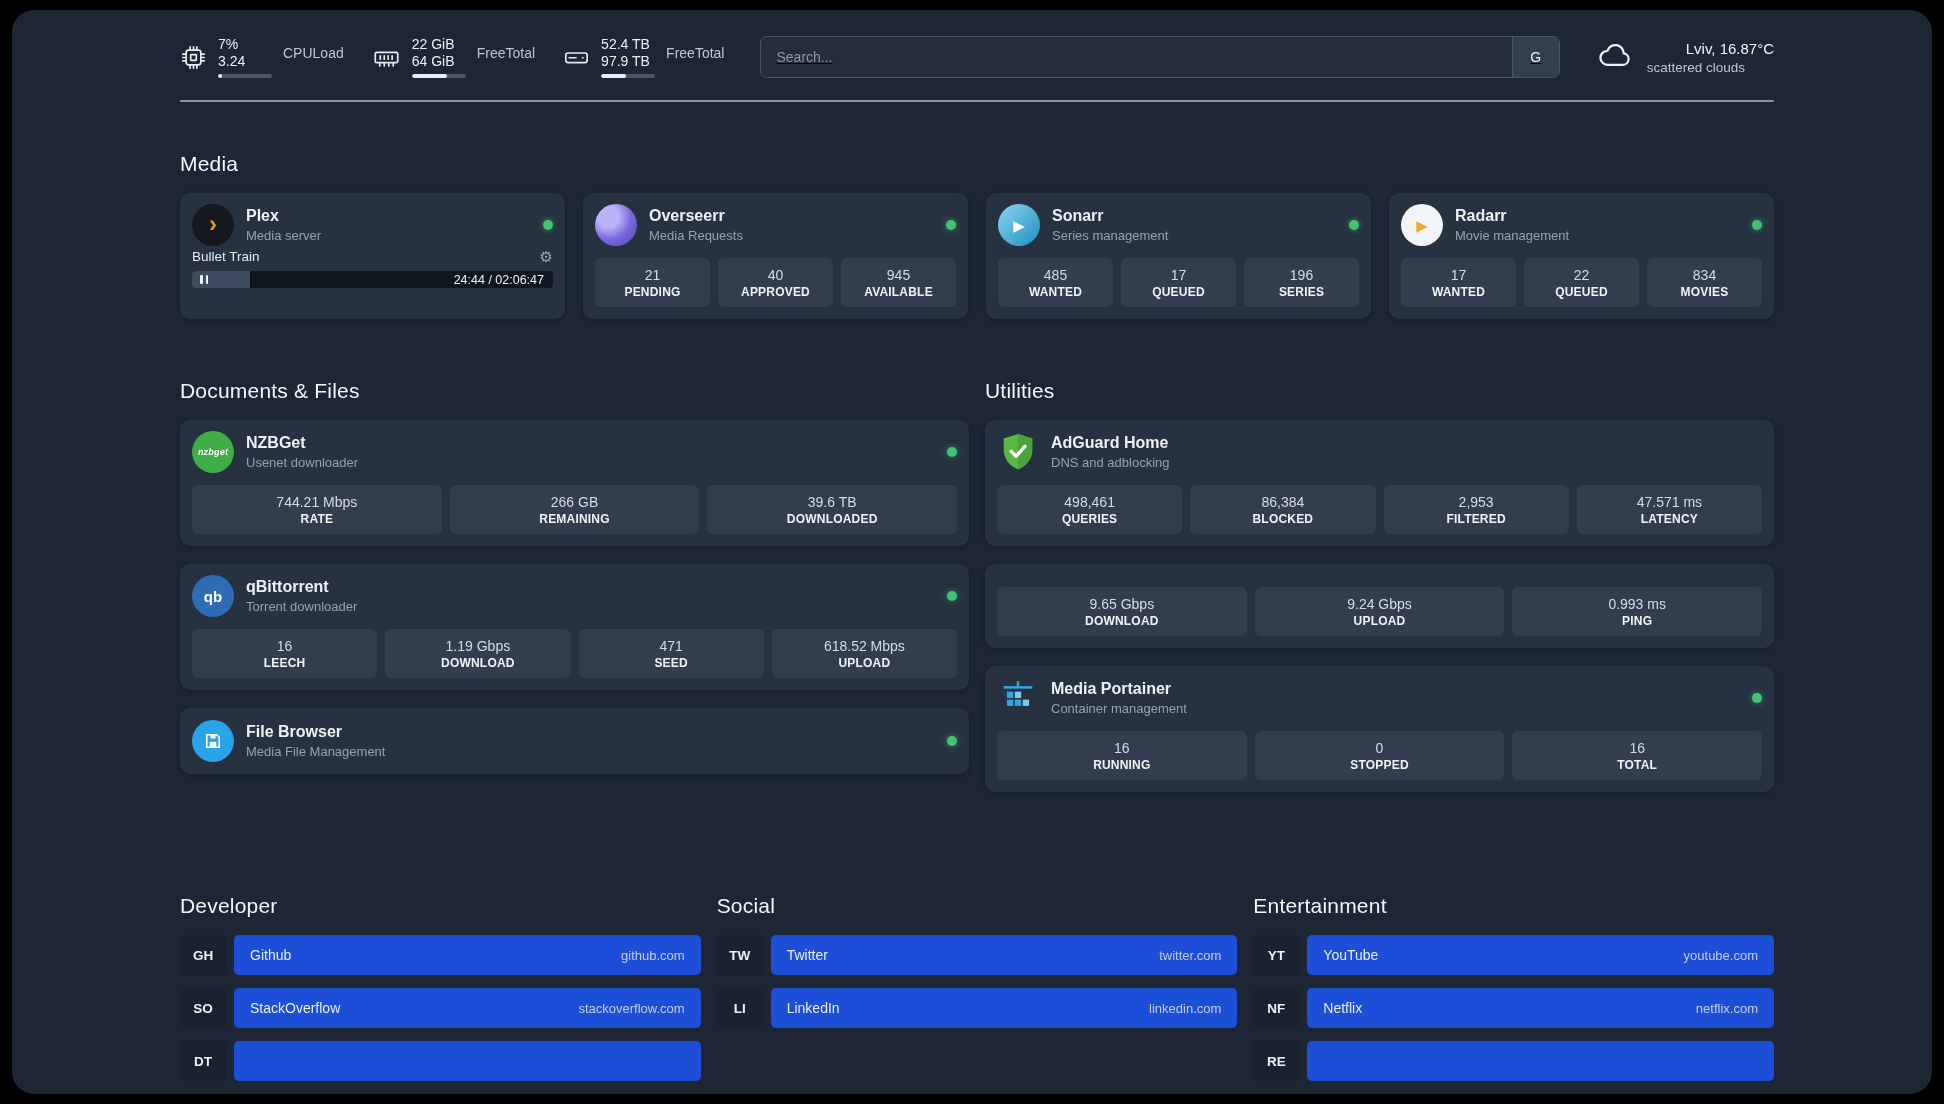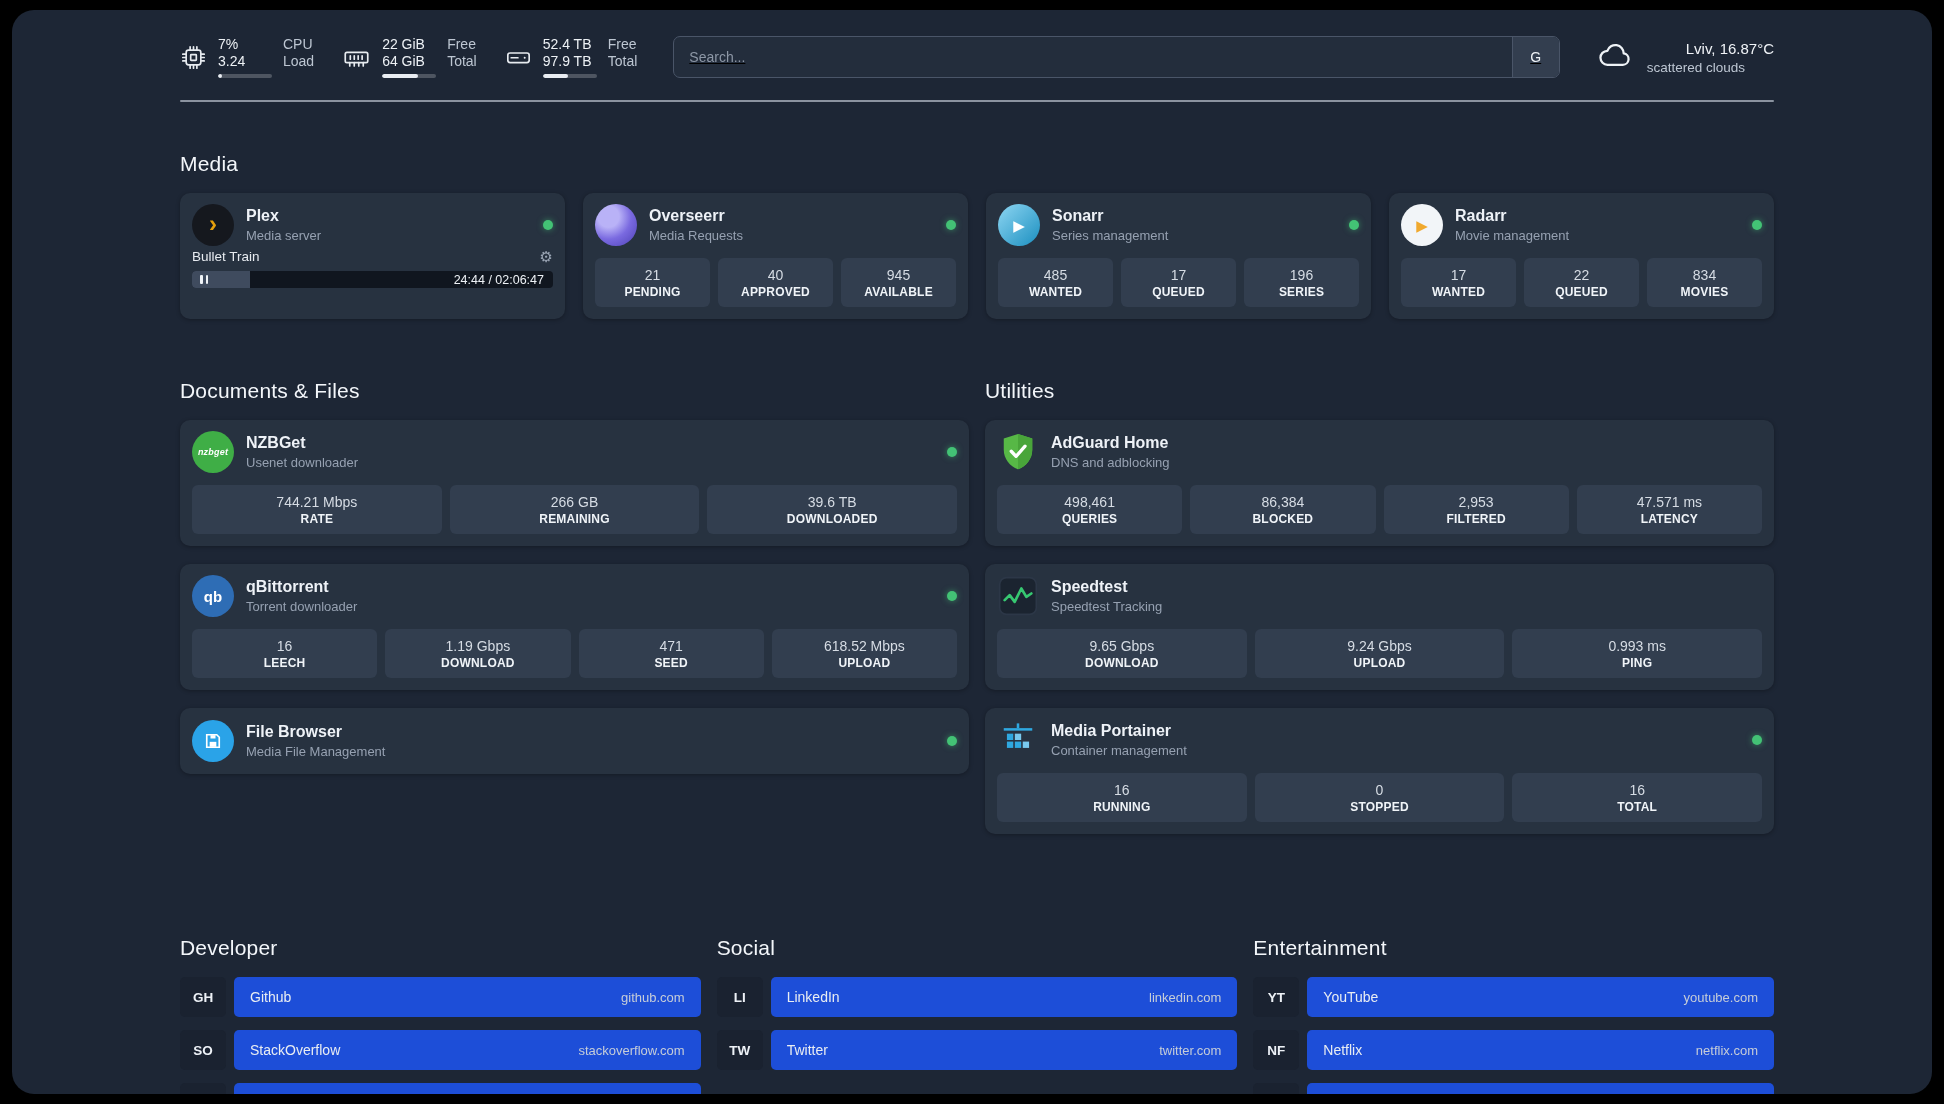--- a/index.html
+++ b/index.html
@@ -8,21 +8,21 @@
   .content{padding:26px 158px 0 168px;}
 
   
   .topbar{display:flex;align-items:center;}
   .metrics{display:flex;align-items:center;gap:28px;}
   .metric{display:flex;align-items:center;gap:11px;}
   .m-icon{display:flex;align-items:center;flex:none;}
   .m-nums{display:flex;flex-direction:column;font-size:14px;color:#edf1f5;line-height:17px;min-width:54px;}
   .m-bar{height:4px;background:rgba(255,255,255,.22);border-radius:2px;margin-top:4px;overflow:hidden;}
   .m-fill{display:block;height:100%;background:#e9edf2;border-radius:2px;}
-  .m-labels{display:flex;flex-direction:column;font-size:14px;color:#bdc6d2;line-height:17px;padding-bottom:8px;}
+  .m-labels{display:flex;flex-direction:row;font-size:14px;color:#bdc6d2;line-height:17px;padding-bottom:8px;}
 
   .searchwrap{flex:1;display:flex;align-items:stretch;margin:0 36px;height:40px;border:1px solid #4a5568;
     border-radius:7px;background:#232d3c;overflow:hidden;text-decoration:underline;}
   .searchwrap input{flex:1;background:transparent;border:none;outline:none;color:#e8ecf1;font-size:14px;padding:0 15px;}
   .searchwrap input::placeholder{color:#8d97a6;}
   .engine{width:47px;background:#333e4f;border:none;border-left:1px solid #4a5568;color:#eef2f6;font-size:14px;cursor:pointer;}
 
   .weather{display:flex;align-items:center;gap:13px;}
   .weather-line1{font-size:15px;color:#f0f3f7;margin-left:39px;}
   .weather-line2{font-size:13.5px;color:#bdc6d2;margin-top:3px;}
@@ -404,32 +404,20 @@
                 <div class="stat-label">FILTERED</div>
               </div>
               <div class="stat">
                 <div class="stat-value">47.571 ms</div>
                 <div class="stat-label">LATENCY</div>
               </div>
             </div>
           </div>
 
           <div class="card">
-            <div class="card-head">
-              <span class="square-icon">
-                <svg width="40" height="40" viewBox="0 0 24 24">
-                  <rect x="1" y="1" width="22" height="22" rx="4" fill="#1b2430" stroke="#2c3747"></rect>
-                  <path d="M4 14.5l3-3 3 4 4-8 3 5 3-2" stroke="#37c871" stroke-width="1.6" fill="none" stroke-linecap="round" stroke-linejoin="round"></path>
-                </svg>
-              </span>
-              <div class="card-titles">
-                <div class="card-title">Speedtest</div>
-                <div class="card-sub">Speedtest Tracking</div>
-              </div>
-            </div>
             <div class="stats">
               <div class="stat">
                 <div class="stat-value">9.65 Gbps</div>
                 <div class="stat-label">DOWNLOAD</div>
               </div>
               <div class="stat">
                 <div class="stat-value">9.24 Gbps</div>
                 <div class="stat-label">UPLOAD</div>
               </div>
               <div class="stat">
@@ -503,31 +491,31 @@
               
             </span>
           </div>
         </div>
       </div>
 
       <div>
         <h2 class="section-title">Social</h2>
         <div class="bm-list">
           <div class="bm-row">
+            <span class="bm-abbr">TW</span>
+            <span class="bm-pill">
+              <span class="bm-name">Twitter</span>
+              <span class="bm-url">twitter.com</span>
+            </span>
+          </div>
+          <div class="bm-row">
             <span class="bm-abbr">LI</span>
             <span class="bm-pill">
               <span class="bm-name">LinkedIn</span>
               <span class="bm-url">linkedin.com</span>
-            </span>
-          </div>
-          <div class="bm-row">
-            <span class="bm-abbr">TW</span>
-            <span class="bm-pill">
-              <span class="bm-name">Twitter</span>
-              <span class="bm-url">twitter.com</span>
             </span>
           </div>
         </div>
       </div>
 
       <div>
         <h2 class="section-title">Entertainment</h2>
         <div class="bm-list">
           <div class="bm-row">
             <span class="bm-abbr">YT</span>

